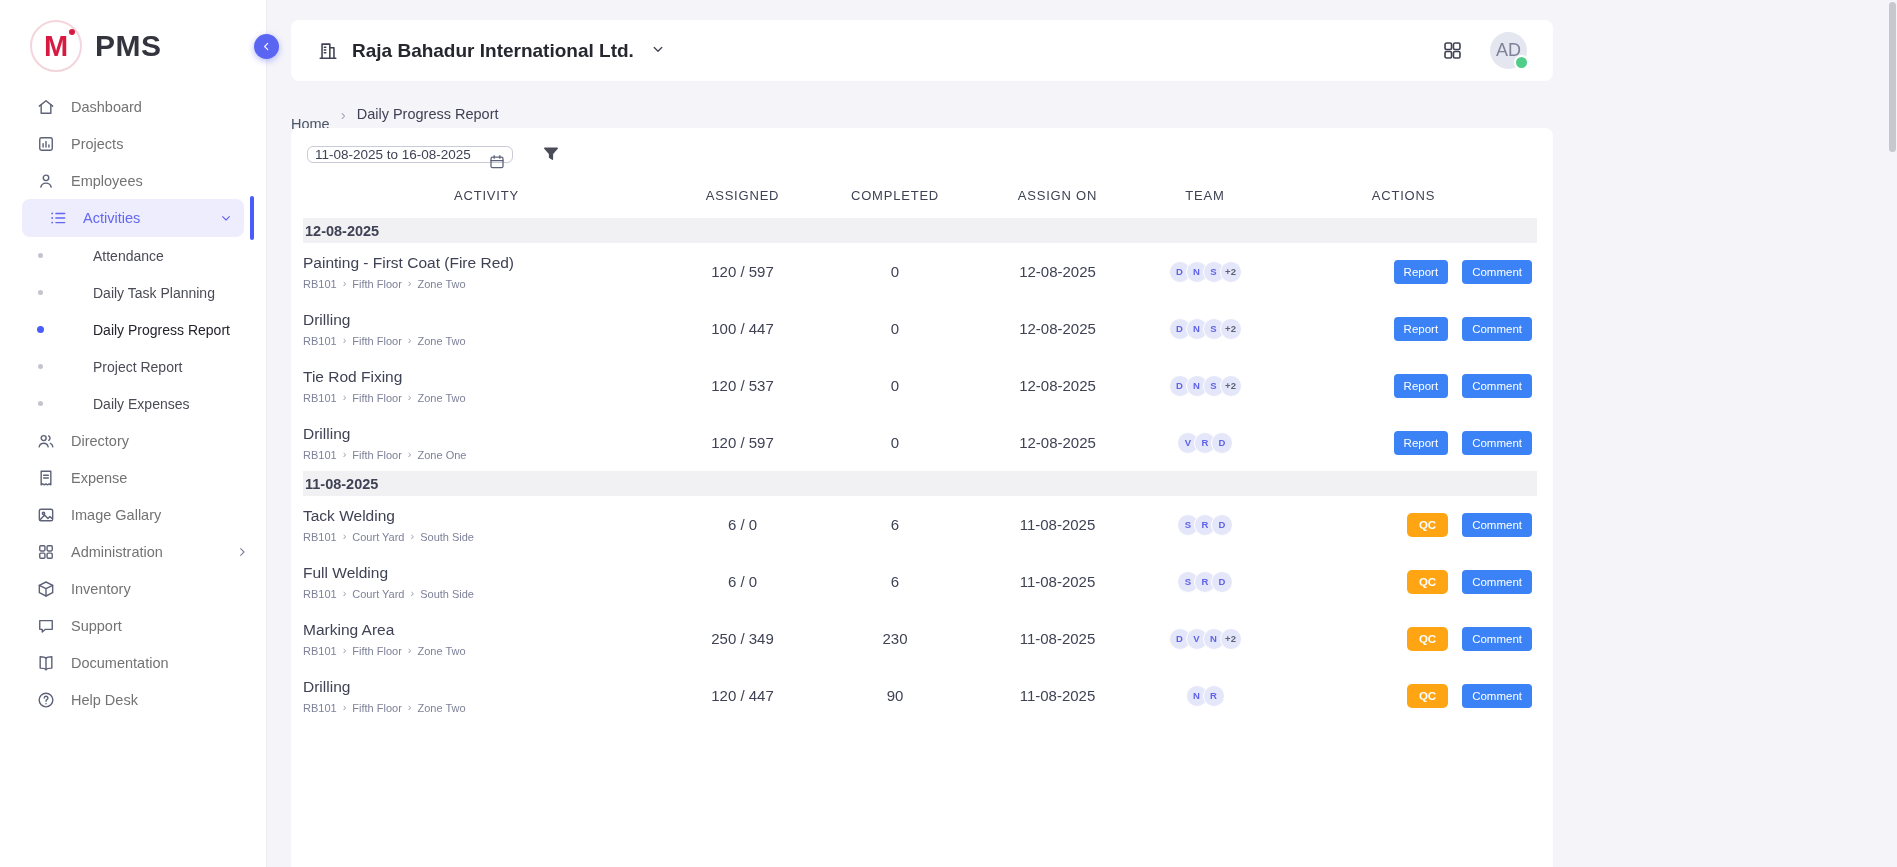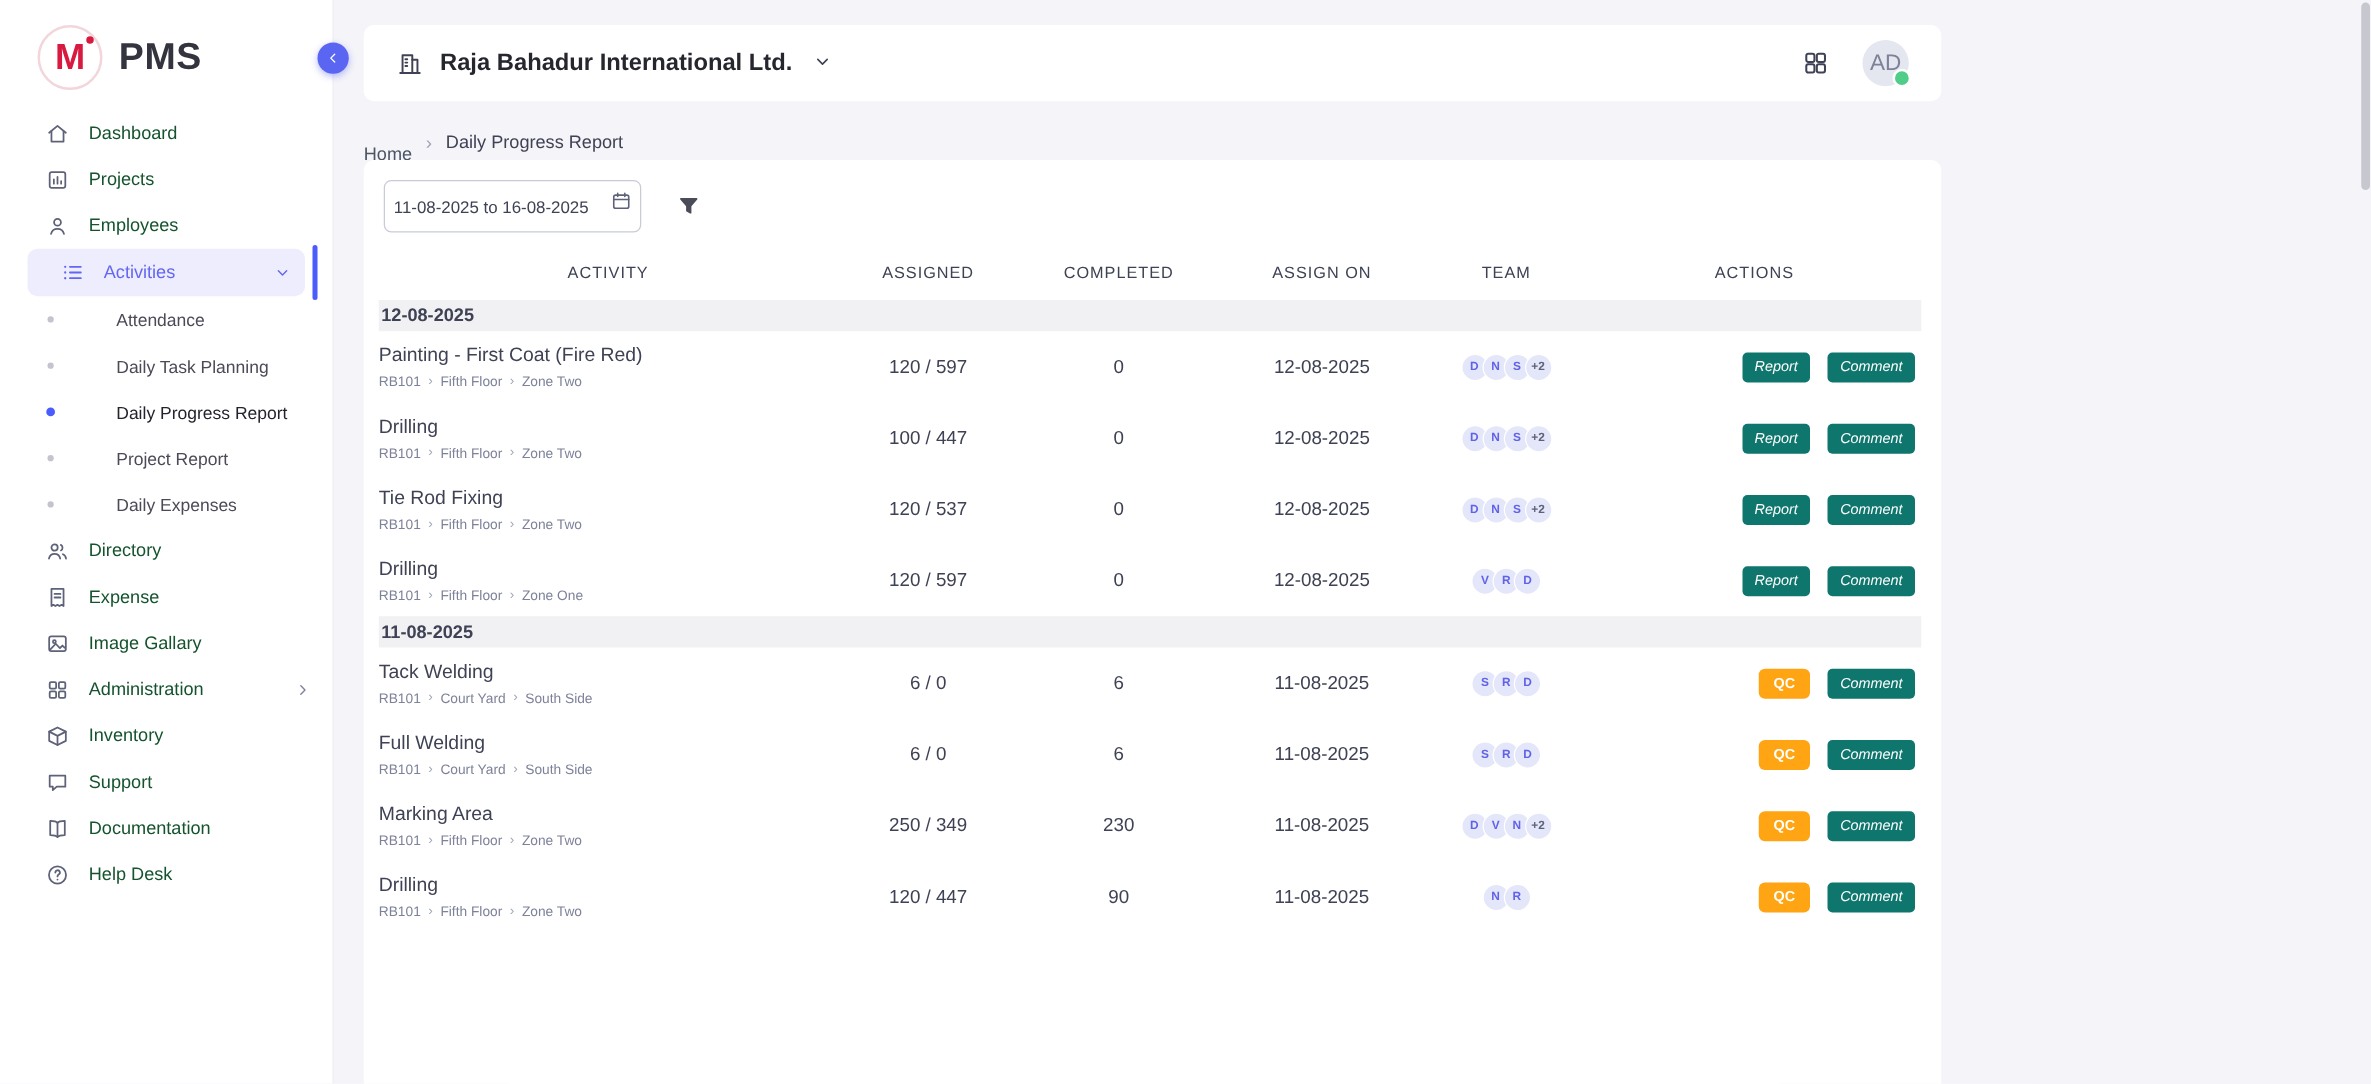--- a/index.html
+++ b/index.html
@@ -31,21 +31,21 @@
     position:absolute; left:254px; top:34px; width:25px; height:25px; border-radius:50%;
     background:#5A66F1; color:#fff; border:none; cursor:pointer; z-index:6;
     display:flex; align-items:center; justify-content:center;
     box-shadow:0 2px 6px rgba(90,102,241,.45);
   }
   .collapse-btn .ic { width:15px; height:15px; }
 
   .nav { margin-top:6px; }
   .nav-item {
     height:37px; display:flex; align-items:center; gap:15px;
-    padding:0 16px 0 36px; font-size:14.5px; color:#14532d; cursor:pointer; position:relative;
+    padding:0 16px 0 36px; font-size:14.5px; color:#737373; cursor:pointer; position:relative;
   }
   .nav-icon { width:20px; height:20px; color:#5E6278; flex:0 0 20px; }
   .nav-chevron { margin-left:auto; width:16px; height:16px; color:#7E8299; }
   .nav-item.active-parent {
     background:#EDEDFD; border-radius:8px; margin:0 22px; padding:0 10px 0 26px; color:#6366F1; height:38px;
   }
   .nav-item.active-parent .nav-icon, .nav-item.active-parent .nav-chevron { color:#6366F1; }
   .nav-item.active-parent::after {
     content:''; position:absolute; right:-10px; top:-3px; width:4px; height:44px;
     background:#4A5CFB; border-radius:2px;
@@ -84,21 +84,21 @@
   .crumb-sep { color:#A1A5B7; font-size:15px; line-height:1; }
   .crumb-current { color:#3F4254; }
 
   .content-card {
     position:absolute; left:24px; top:128px; width:1262px; height:760px;
     background:#fff; border-radius:8px; padding-top:16px;
   }
   .filter-row { display:flex; align-items:center; gap:28px; padding:0 16px; }
   .date-wrap { position:relative; width:206px; }
   .date-input {
-    width:100%; height:42px; border:1px solid #C9CCD7; border-radius:6px;
+    width:100%; height:17px; border:1px solid #C9CCD7; border-radius:6px;
     padding:0 32px 0 7px; font-size:13.5px; color:#3F4254; outline:none;
     font-family:"Liberation Sans", sans-serif; background:#fff;
   }
   .calendar-btn { position:absolute; right:7px; top:8px; width:18px; height:18px; color:#5E6278; background:none; border:none; padding:0; cursor:pointer; }
   .filter-btn { width:20px; height:20px; color:#4A4C58; background:none; border:none; padding:0; cursor:pointer; }
 
   .table { padding:0 16px 0 12px; margin-top:8px; }
   .thead, .trow { display:grid; grid-template-columns:367px 145px 160px 165px 130px 1fr; align-items:center; }
   .thead { height:46px; }
   .th { text-align:center; font-size:13px; font-weight:500; letter-spacing:.8px; color:#3F4254; text-transform:uppercase; }
@@ -119,21 +119,21 @@
     border:1.5px solid #fff; margin-left:-5px; cursor:pointer;
   }
   .avatar-chip:first-child { margin-left:0; }
   .avatar-more { color:#5E6278; }
   .c-actions { display:flex; justify-content:flex-end; align-items:center; gap:14px; padding-right:5px; }
   .btn {
     height:24px; border:none; border-radius:4px; color:#fff; font-size:11.5px; font-weight:500;
     padding:0 10px; cursor:pointer; font-family:"Liberation Sans", sans-serif;
     display:flex; align-items:center;
   }
-  .btn-primary { background:#0f766e;font-style:italic; }
+  .btn-primary { background:#3b82f6; }
   .btn-warning { background:#FFA412; padding:0 12px; border-radius:5px; font-weight:700; }
 
   .scrollbar { position:absolute; right:1px; top:0; width:7px; height:867px; z-index:10; }
   .scroll-thumb { position:absolute; top:2px; width:7px; height:150px; background:#C7C8CF; border-radius:4px; }
 </style>
 </head>
 <body>
 
 <aside class="sidebar">
   <div class="logo-row">

